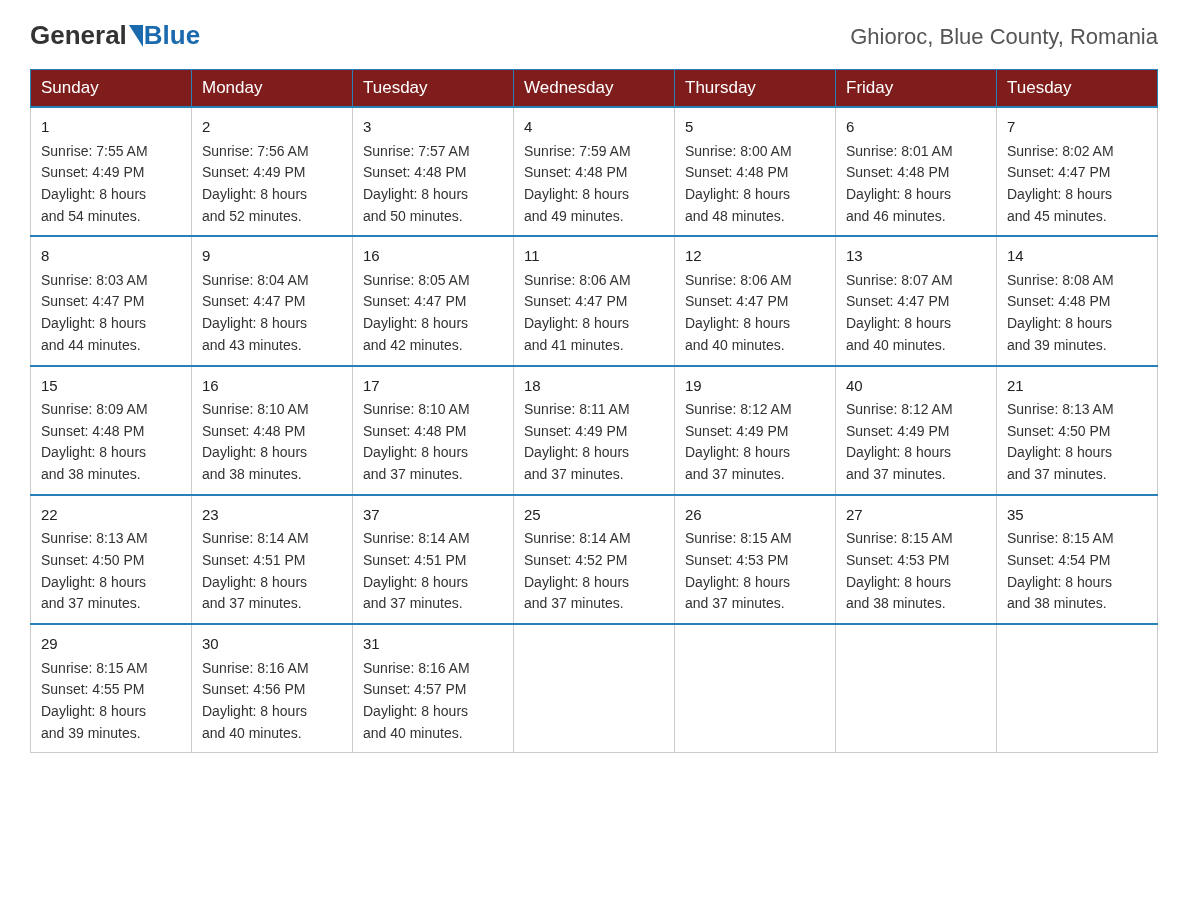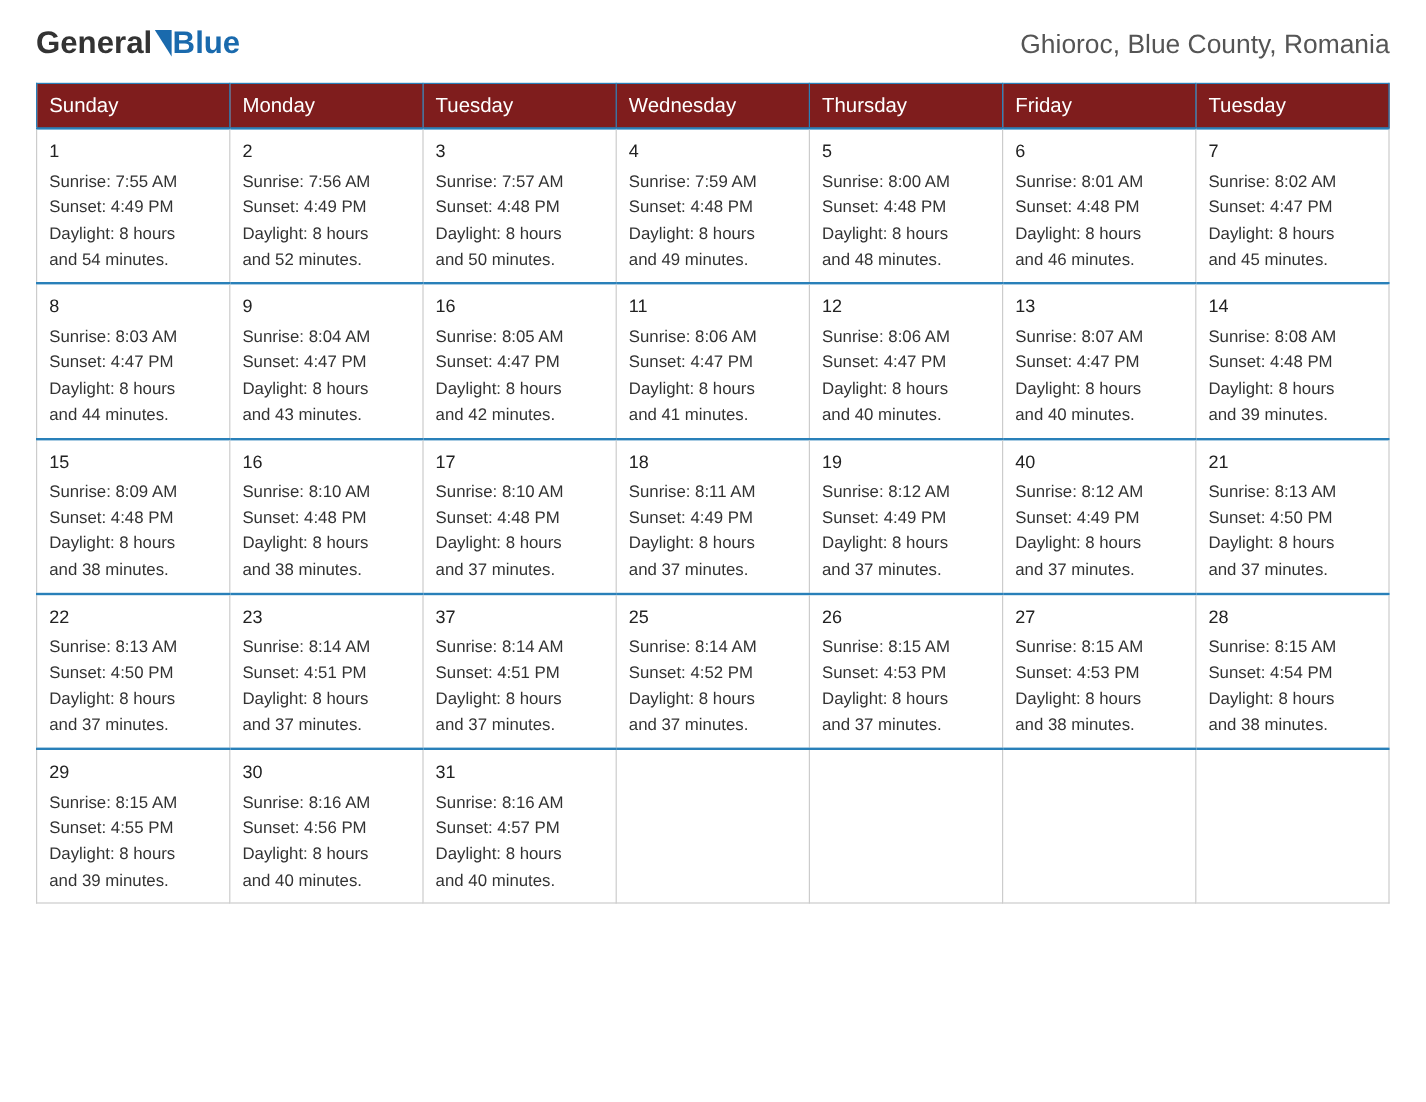--- a/index.html
+++ b/index.html
@@ -234,21 +234,21 @@
       </td>
         <td>
         <span class="day-number">26</span>
         <span class="day-info">Sunrise: 8:15 AM<br>Sunset: 4:53 PM<br>Daylight: 8 hours<br>and 37 minutes.</span>
       </td>
         <td>
         <span class="day-number">27</span>
         <span class="day-info">Sunrise: 8:15 AM<br>Sunset: 4:53 PM<br>Daylight: 8 hours<br>and 38 minutes.</span>
       </td>
         <td>
-        <span class="day-number">28</span>
+        <span class="day-number">35</span>
         <span class="day-info">Sunrise: 8:15 AM<br>Sunset: 4:54 PM<br>Daylight: 8 hours<br>and 38 minutes.</span>
       </td>
       </tr>
       <tr>
         <td>
         <span class="day-number">29</span>
         <span class="day-info">Sunrise: 8:15 AM<br>Sunset: 4:55 PM<br>Daylight: 8 hours<br>and 39 minutes.</span>
       </td>
         <td>
         <span class="day-number">30</span>

